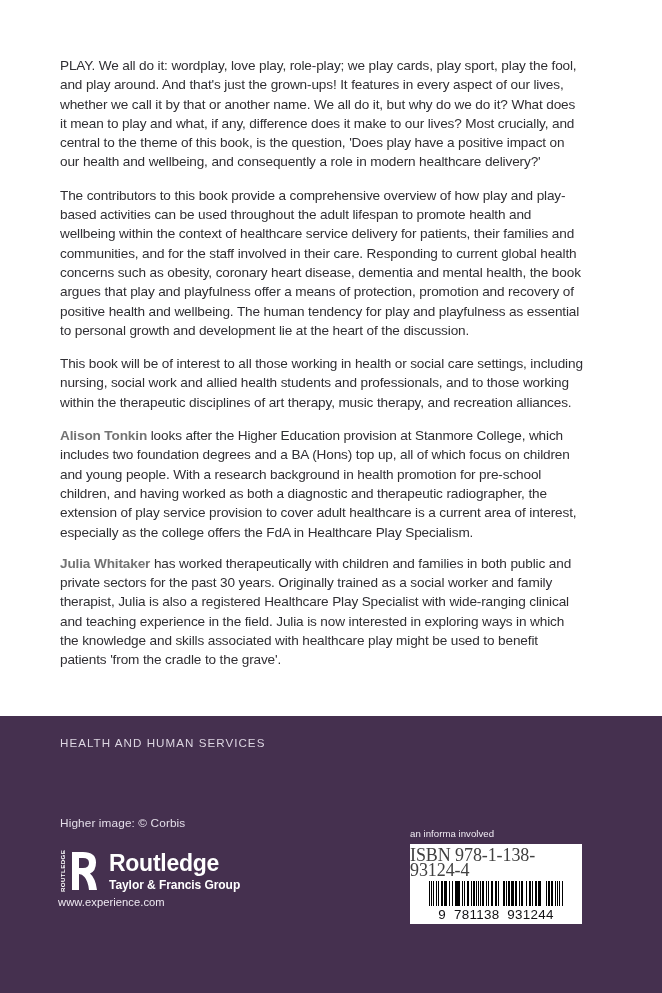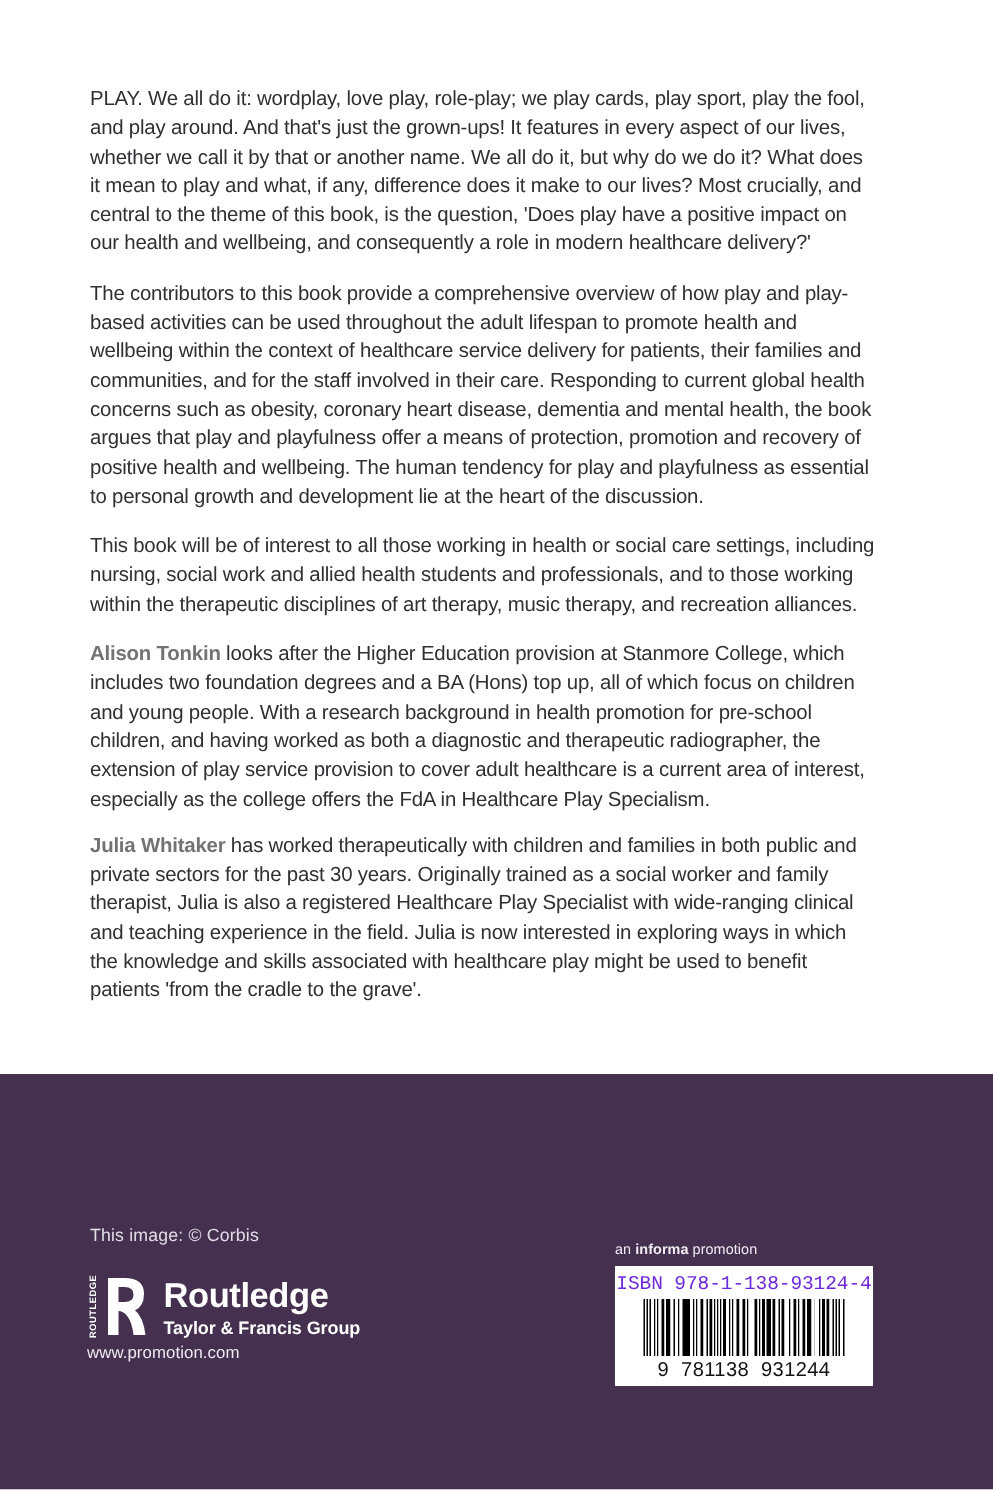--- a/index.html
+++ b/index.html
@@ -154,40 +154,40 @@
 
   
   .informa {
     position: absolute;
     left: 410px;
     top: 112px;
     color: #f1ecf4;
     font-size: 9.6px;
     letter-spacing: 0.005em;
   }
-  .informa b { font-weight: bold; }
+  .informa b { font-weight: normal; }
 
   .barcode-box {
     position: absolute;
     left: 410px;
     top: 128px;
     width: 172px;
     height: 80px;
     background: #ffffff;
     box-sizing: border-box;
     padding: 4px 0 2px 0;
     display: flex;
     flex-direction: column;
     align-items: center;
   }
 
   .isbn-text {
-    color: #6d28d9;
-    font-size: 13px;
-    font-family: Liberation Mono, monospace;
+    color: #404040;
+    font-size: 18px;
+    font-family: Liberation Serif, serif;
     letter-spacing: -0.005em;
     line-height: 15px;
   }
 
   .bars {
     width: 134px;
     height: 38px;
     margin-top: 3px;
     display: flex;
     align-items: stretch;
@@ -217,40 +217,41 @@
     <p class="para">This book will be of interest to all those working in health or social care settings, including nursing, social work and allied health students and professionals, and to those working within the therapeutic disciplines of art therapy, music therapy, and recreation alliances.</p>
 
     <p class="para bio"><span class="author">Alison Tonkin</span><span> looks after the Higher Education provision at Stanmore College, which includes two foundation degrees and a BA (Hons) top up, all of which focus on children and young people. With a research background in health promotion for pre-school children, and having worked as both a diagnostic and therapeutic radiographer, the extension of play service provision to cover adult healthcare is a current area of interest, especially as the college offers the FdA in Healthcare Play Specialism.</span></p>
 
     <p class="para bio"><span class="author">Julia Whitaker</span><span> has worked therapeutically with children and families in both public and private sectors for the past 30 years. Originally trained as a social worker and family therapist, Julia is also a registered Healthcare Play Specialist with wide-ranging clinical and teaching experience in the field. Julia is now interested in exploring ways in which the knowledge and skills associated with healthcare play might be used to benefit patients 'from the cradle to the grave'.</span></p>
 
   </div>
 
   <div class="footer">
 
-
-    <div class="cover-credit">This image: © Corbis</div>
+    <div class="series-line">HEALTH AND HUMAN SERVICES</div>
+
+    <div class="cover-credit">Higher image: © Corbis</div>
 
     <div class="logo-block">
       <div class="logo-mark">
         <div class="logo-vert">ROUTLEDGE</div>
         <svg width="44" height="42" viewBox="0 0 44 42">
           <path d="M14 2 L14 40 L21 40 L21 24 Q24 24 26.5 27 Q30 31 31 40 L39 40 Q37.5 28 32 23.5 Q38 21 38 12.5 Q38 2 25 2 Z M21 8 L25 8 Q31 8 31 13 Q31 18 25 18 L21 18 Z" fill="#ffffff"></path>
         </svg>
       </div>
       <div class="logo-text">
         <div class="logo-name">Routledge</div>
         <div class="logo-sub">Taylor &amp; Francis Group</div>
       </div>
     </div>
 
-    <div class="logo-url">www.promotion.com</div>
-
-
-    <div class="informa"><span>an </span><b>informa</b><span> promotion</span></div>
+    <div class="logo-url">www.experience.com</div>
+
+
+    <div class="informa"><span>an </span><b>informa</b><span> involved</span></div>
 
     <div class="barcode-box">
       <div class="isbn-text">ISBN 978-1-138-93124-4</div>
       <div class="bars">
           <span style="width: 1.4px;"></span>
           <i style="width: 1.4px;"></i>
           <span style="width: 1.4px;"></span>
           <i style="width: 0.9px;"></i>
           <span style="width: 0.9px;"></span>
           <i style="width: 2.7px;"></i>

